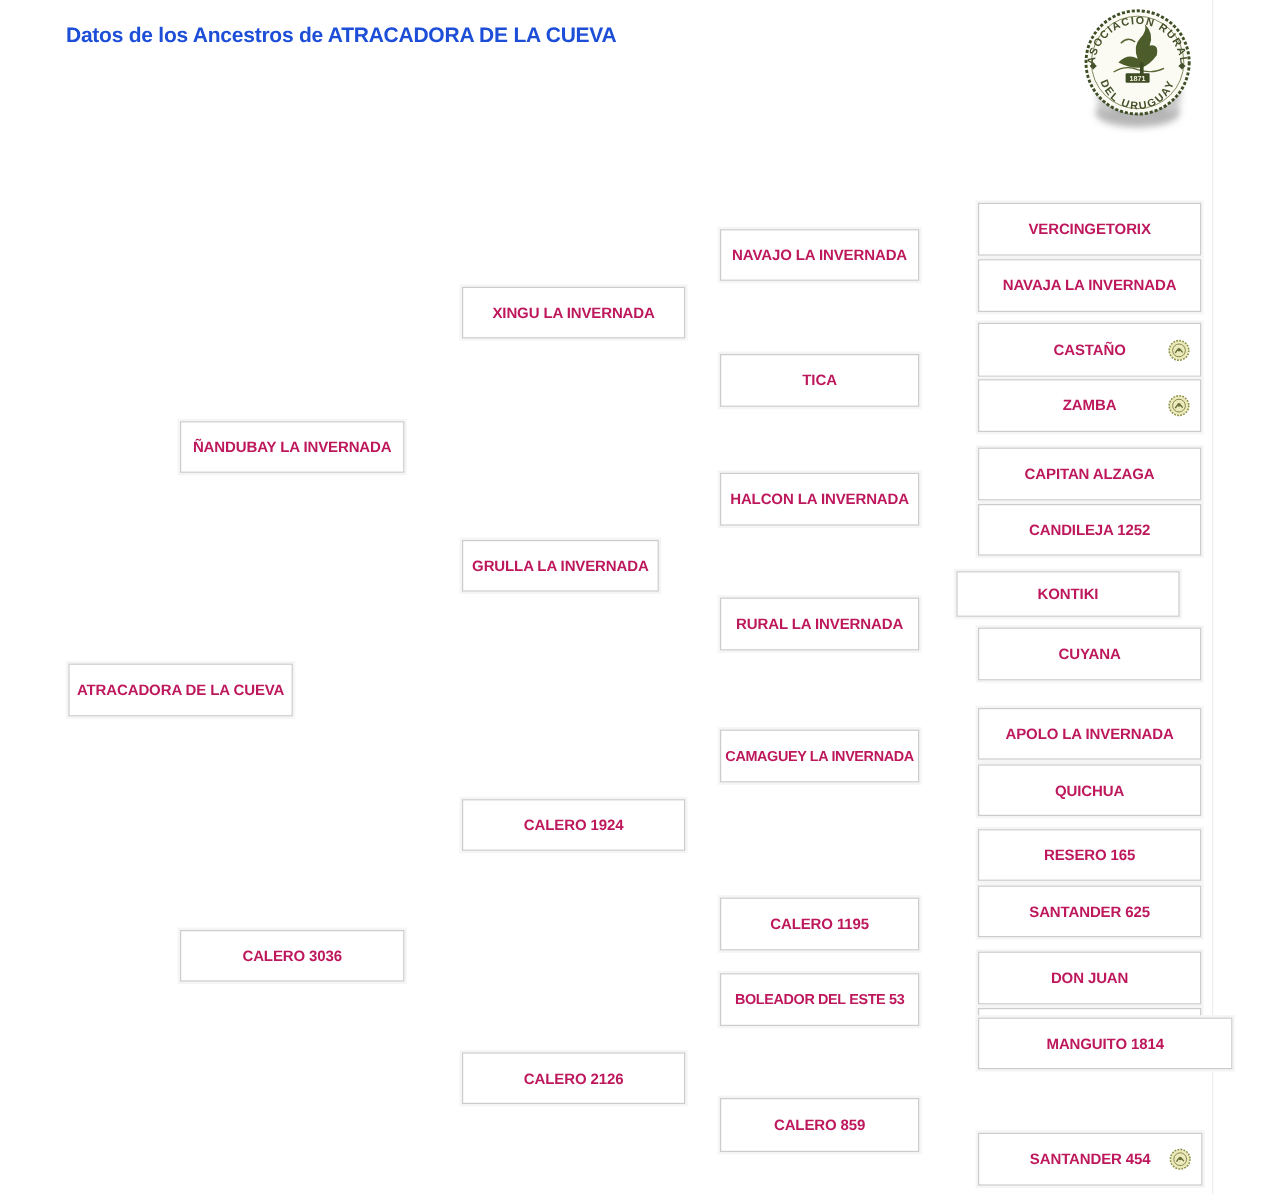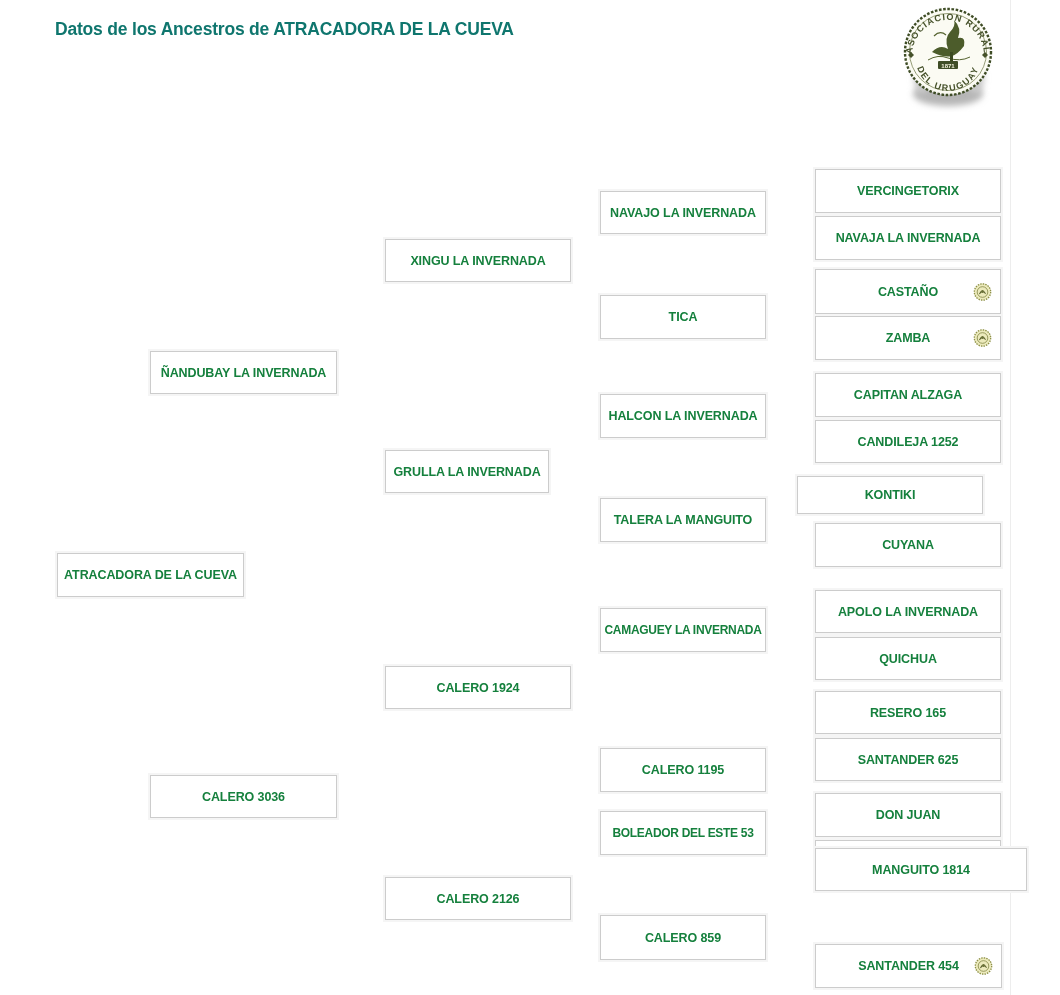--- a/index.html
+++ b/index.html
@@ -2,30 +2,30 @@
 <html><head>
 <meta charset="utf-8">
 <style>
   html,body{margin:0;padding:0;background:#ffffff;}
   #canvas{
     position:relative;width:1060px;height:995px;background:#ffffff;
     font-family:"Liberation Sans","DejaVu Sans",sans-serif;overflow:hidden;
   }
   .page-title{
     position:absolute;left:55px;top:19px;
-    font-size:17.5px;font-weight:bold;color:#0f766e;letter-spacing:-0.2px;white-space:nowrap;
+    font-size:17.5px;font-weight:bold;color:#1d4ed8;letter-spacing:-0.2px;white-space:nowrap;
   }
   .divider{position:absolute;left:1010px;top:0;width:1px;height:995px;background:#ededed;}
   .node{
     position:absolute;box-sizing:border-box;background:#ffffff;
     border:1px solid #cccccc;box-shadow:0 0 0 2px #f5f5f5;
     display:flex;align-items:center;justify-content:center;cursor:pointer;
   }
   .node .lbl{
-    font-size:12.5px;font-weight:bold;color:#15803d;letter-spacing:-0.1px;white-space:nowrap;
+    font-size:12.5px;font-weight:bold;color:#be185d;letter-spacing:-0.1px;white-space:nowrap;
   }
   .mini-seal{
     position:absolute;right:8px;top:50%;transform:translateY(-50%);
     width:19px;height:19px;pointer-events:none;
   }
   .logo-wrap{position:absolute;left:898px;top:2px;width:102px;height:110px;}
   svg{display:block;}
   .defs-hidden{position:absolute;width:0;height:0;overflow:hidden;}
 </style>
 </head>
@@ -109,21 +109,21 @@
   <div class="node" style="left:600px;top:191px;width:166px;height:43px">
     <span class="lbl">NAVAJO LA INVERNADA</span>
   </div>
   <div class="node" style="left:600px;top:295px;width:166px;height:44px">
     <span class="lbl">TICA</span>
   </div>
   <div class="node" style="left:600px;top:394px;width:166px;height:44px">
     <span class="lbl">HALCON LA INVERNADA</span>
   </div>
   <div class="node" style="left:600px;top:498px;width:166px;height:44px">
-    <span class="lbl">TALERA LA MANGUITO</span>
+    <span class="lbl">RURAL LA INVERNADA</span>
   </div>
   <div class="node" style="left:600px;top:608px;width:166px;height:44px">
     <span class="lbl" style="font-size:12px;letter-spacing:-0.3px">CAMAGUEY LA INVERNADA</span>
   </div>
   <div class="node" style="left:600px;top:748px;width:166px;height:44px">
     <span class="lbl">CALERO 1195</span>
   </div>
   <div class="node" style="left:600px;top:811px;width:166px;height:44px">
     <span class="lbl" style="font-size:12px;letter-spacing:-0.3px">BOLEADOR DEL ESTE 53</span>
   </div>

